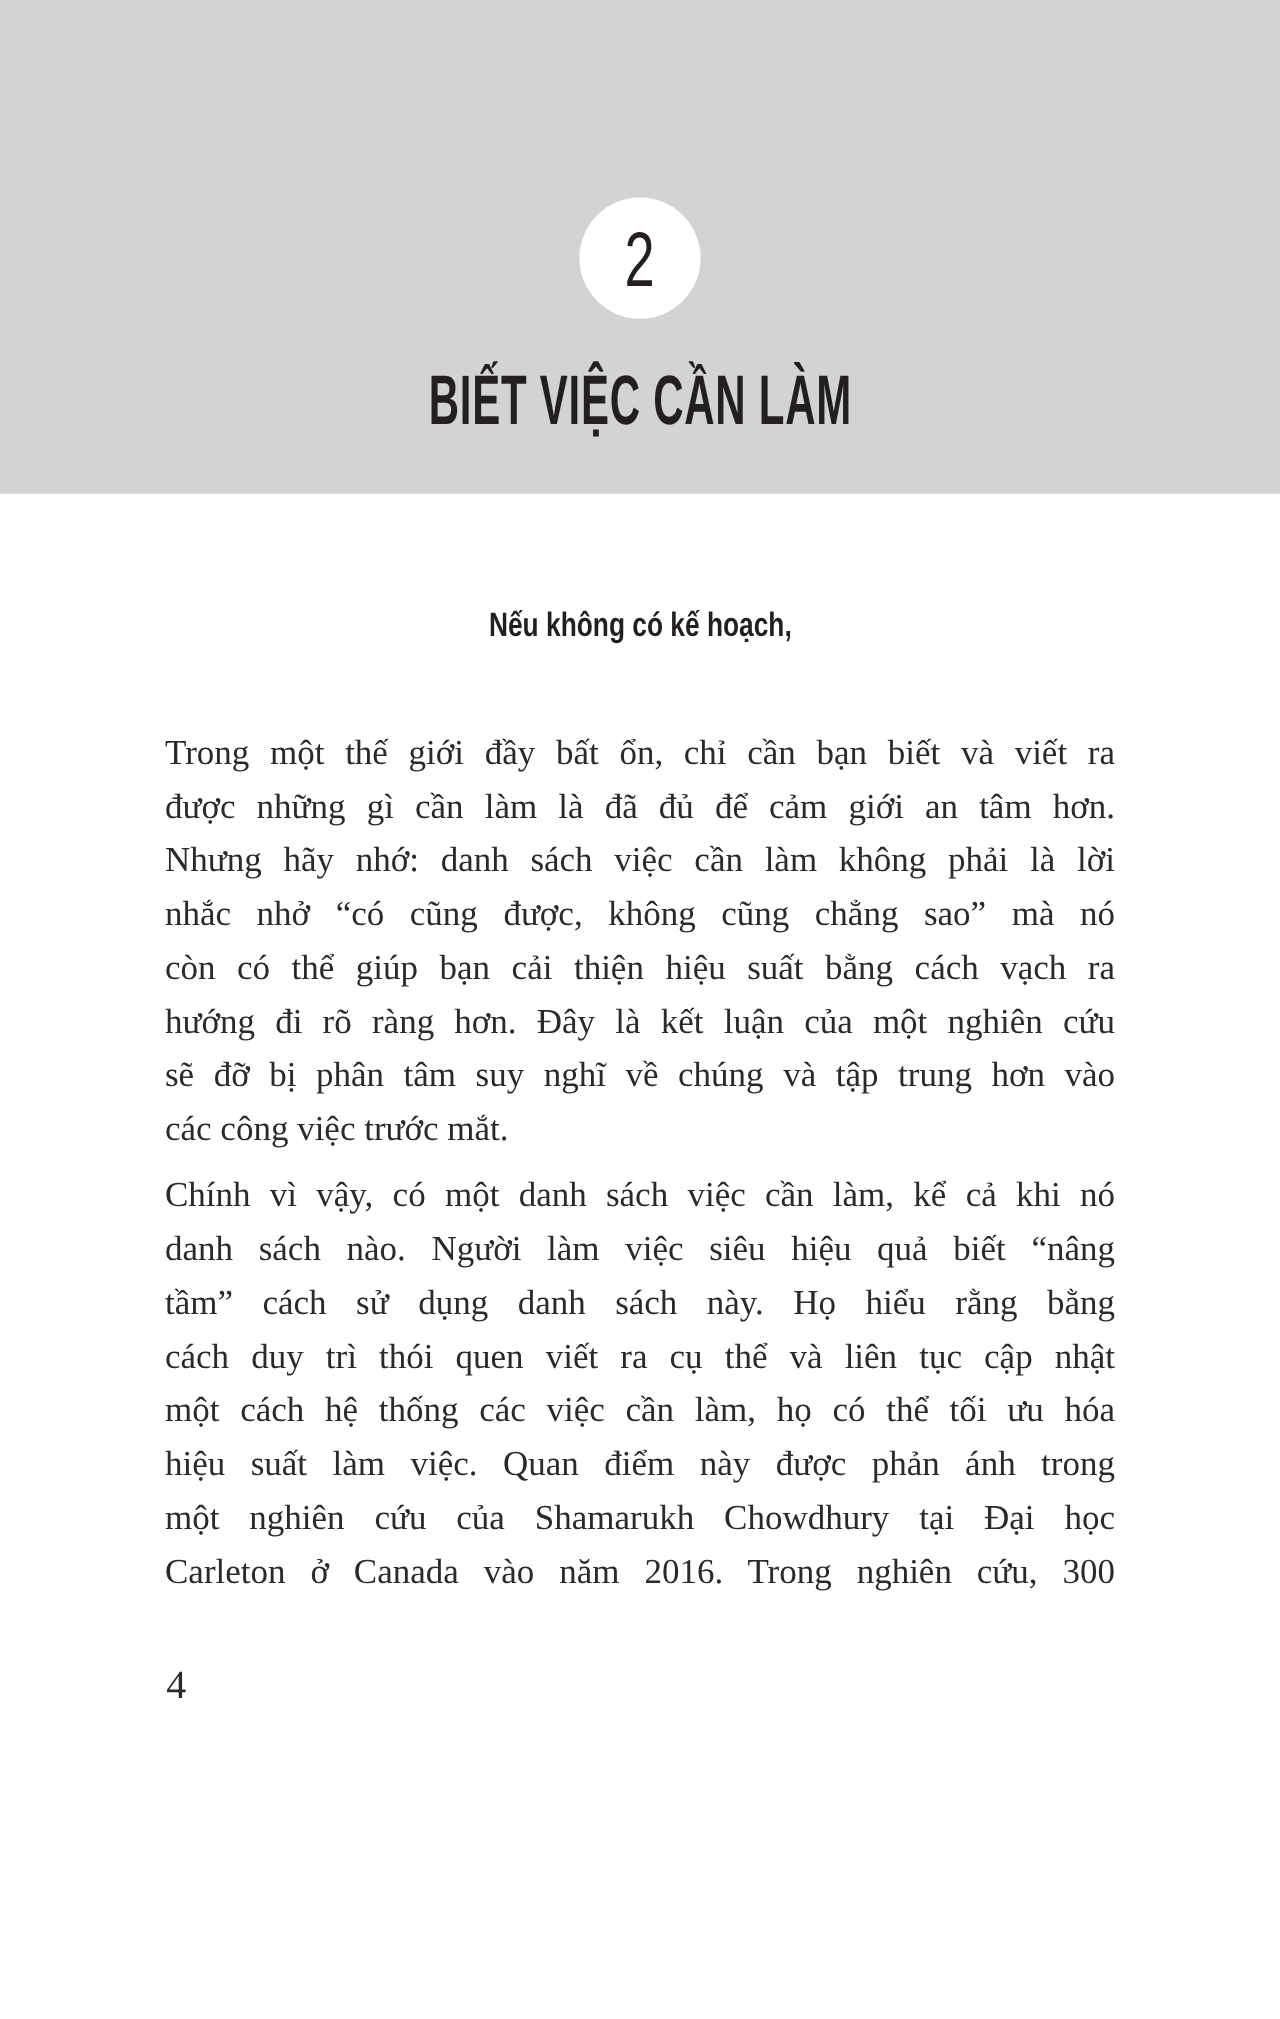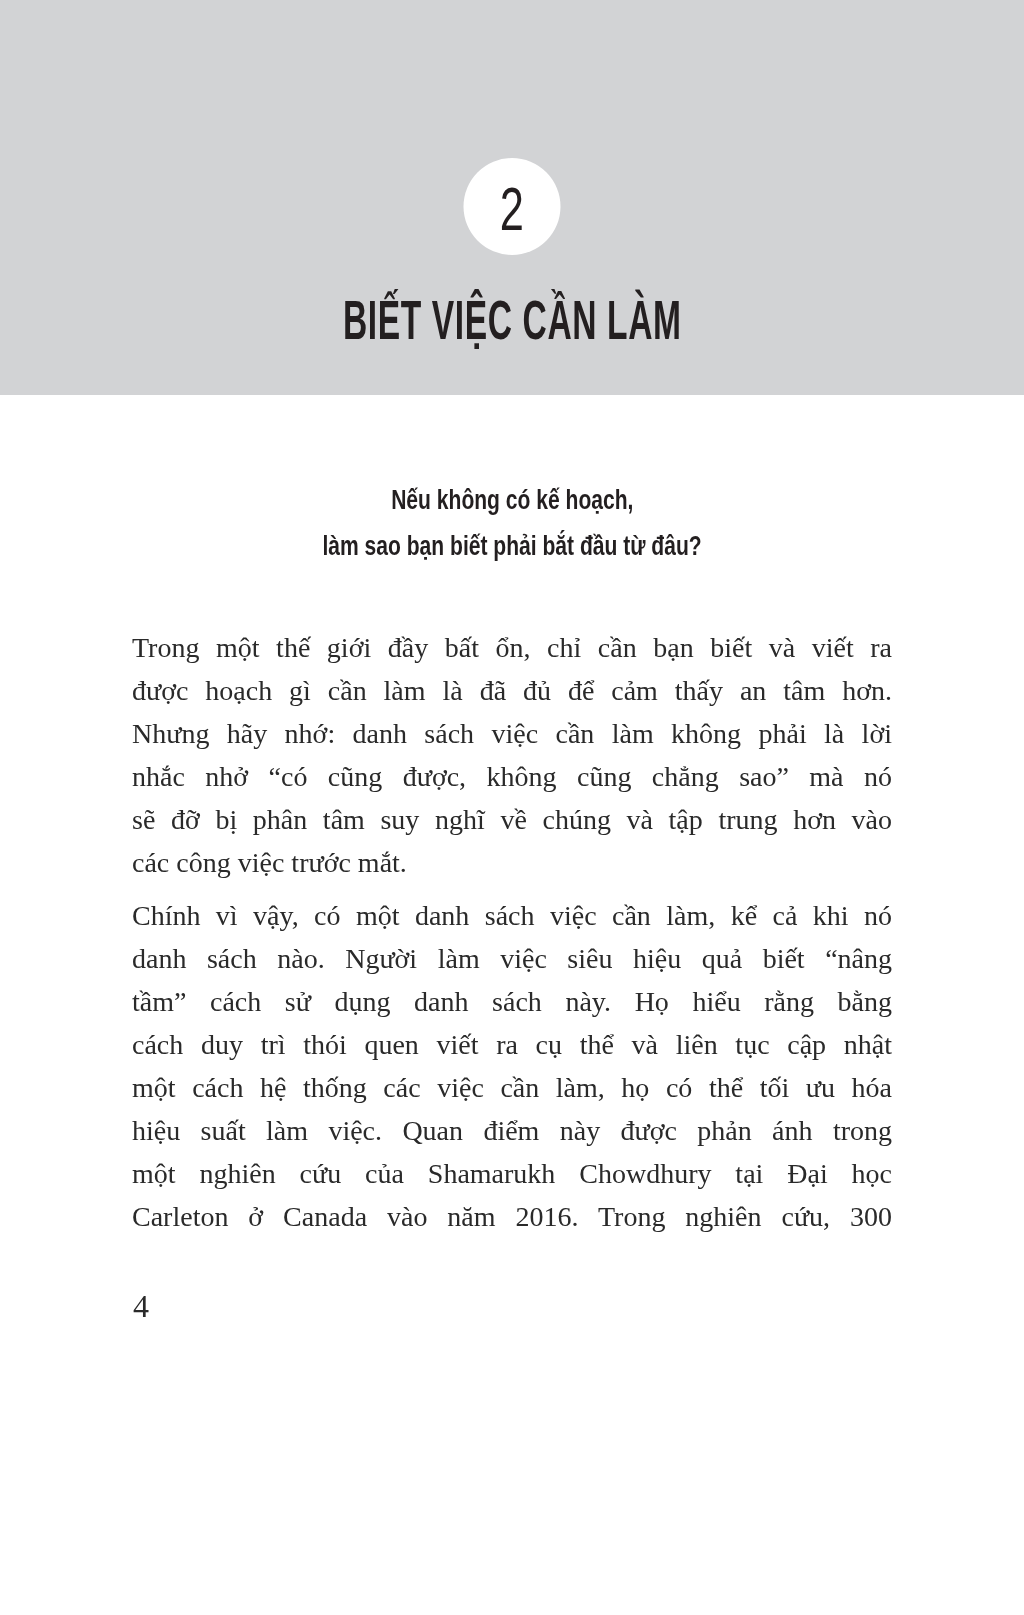--- a/index.html
+++ b/index.html
@@ -132,31 +132,30 @@
     </div>
     <h1 class="chapter-title">
       <span class="stretch">BIẾT VIỆC CẦN LÀM</span>
     </h1>
   </header>
 
   <section class="quote">
     <div class="quote-line">
       <span class="stretch">Nếu không có kế hoạch,</span>
     </div>
-    <div class="quote-line">
-      <span class="stretch">làm sao bạn biết phải bắt đầu từ đâu?</span>
-    </div>
   </section>
 
   <main class="body-col">
       <div class="para">
         <div class="line">Trong một thế giới đầy bất ổn, chỉ cần bạn biết và viết ra</div>
-        <div class="line">được hoạch gì cần làm là đã đủ để cảm thấy an tâm hơn.</div>
+        <div class="line">được những gì cần làm là đã đủ để cảm giới an tâm hơn.</div>
         <div class="line">Nhưng hãy nhớ: danh sách việc cần làm không phải là lời</div>
         <div class="line">nhắc nhở “có cũng được, không cũng chẳng sao” mà nó</div>
+        <div class="line">còn có thể giúp bạn cải thiện hiệu suất bằng cách vạch ra</div>
+        <div class="line">hướng đi rõ ràng hơn. Đây là kết luận của một nghiên cứu</div>
         <div class="line">sẽ đỡ bị phân tâm suy nghĩ về chúng và tập trung hơn vào</div>
         <div class="line para-end">các công việc trước mắt.</div>
       </div>
       <div class="para">
         <div class="line">Chính vì vậy, có một danh sách việc cần làm, kể cả khi nó</div>
         <div class="line">danh sách nào. Người làm việc siêu hiệu quả biết “nâng</div>
         <div class="line">tầm” cách sử dụng danh sách này. Họ hiểu rằng bằng</div>
         <div class="line">cách duy trì thói quen viết ra cụ thể và liên tục cập nhật</div>
         <div class="line">một cách hệ thống các việc cần làm, họ có thể tối ưu hóa</div>
         <div class="line">hiệu suất làm việc. Quan điểm này được phản ánh trong</div>

